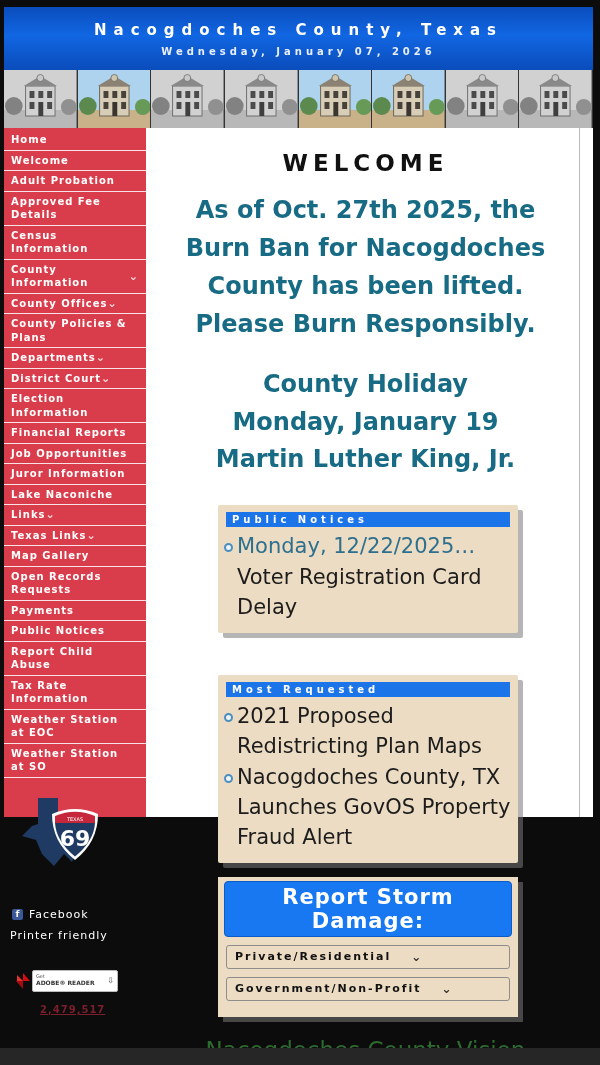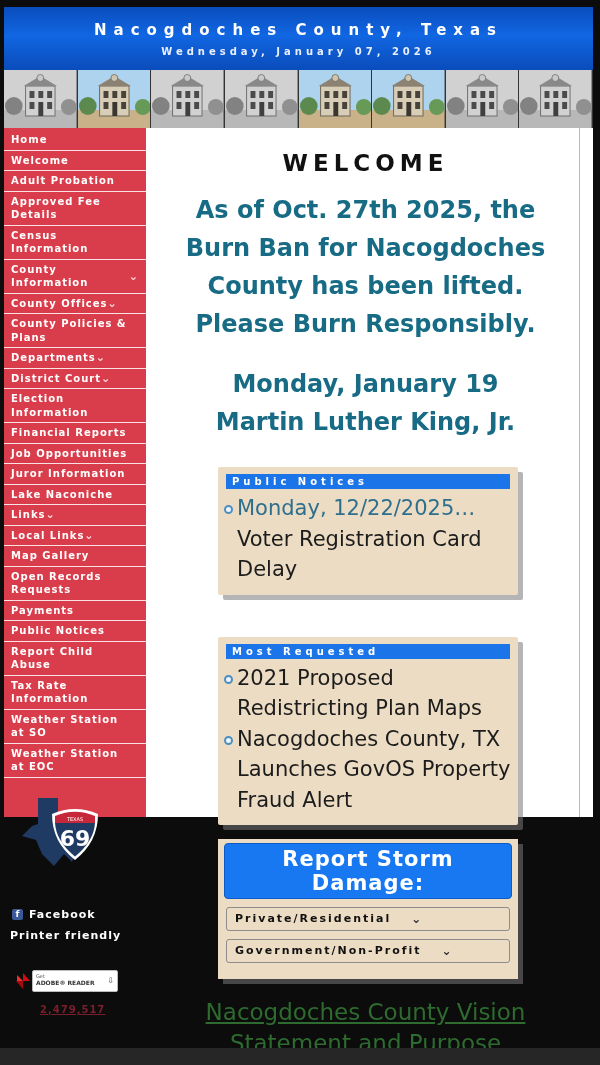--- a/index.html
+++ b/index.html
@@ -39,21 +39,21 @@
   }
   .nav-item .lbl{
     color:#fff;font-size:10px;font-weight:bold;letter-spacing:1px;line-height:1.35;
   }
   .nav-item .chev{color:#ffd9dc;font-size:11px;font-weight:bold;margin-right:4px;line-height:1;}
   .side-footer{margin-top:14px;display:flex;flex-direction:column;align-items:flex-start;padding-left:8px;}
   .i69{margin:4px 0 26px 6px;}
   .fb-row{display:flex;align-items:center;gap:6px;margin-bottom:6px;cursor:pointer;}
   .fb-box{width:11px;height:11px;background:#3b5998;border-radius:2px;color:#fff;
     font-size:9px;font-weight:bold;display:flex;align-items:center;justify-content:center;}
-  .fb-row .lbl,.printer{color:#fff;font-size:11px;font-weight:bold;letter-spacing:1px;}
+  .fb-row .lbl,.printer{color:#fff;font-size:11px;font-weight:normal;letter-spacing:1px;}
   .printer{margin:2px 0 0 -2px;cursor:pointer;}
   .adobe{margin:28px 0 0 2px;display:flex;align-items:center;cursor:pointer;}
   .adobe .badge{
     background:#fff;border:1px solid #bbb;border-radius:2px;height:22px;width:86px;
     display:flex;align-items:center;gap:4px;padding:0 3px;box-sizing:border-box;
   }
   .adobe .txt{display:flex;flex-direction:column;line-height:1.1;}
   .adobe .t1{font-size:5px;color:#555;}
   .adobe .t2{font-size:6px;color:#333;font-weight:bold;}
   .adobe .dl{font-size:8px;color:#444;margin-left:auto;}
@@ -345,21 +345,21 @@
             <span class="lbl">Lake Naconiche</span>
             <span class="chev" style="visibility: hidden;">⌄</span>
           </div>
 
           <div class="nav-item">
             <span class="lbl">Links</span>
             <span class="chev">⌄</span>
           </div>
 
           <div class="nav-item">
-            <span class="lbl">Local Links</span>
+            <span class="lbl">Texas Links</span>
             <span class="chev">⌄</span>
           </div>
 
           <div class="nav-item">
             <span class="lbl">Map Gallery</span>
             <span class="chev" style="visibility: hidden;">⌄</span>
           </div>
 
           <div class="nav-item">
             <span class="lbl">Open Records Requests</span>
@@ -381,26 +381,26 @@
             <span class="lbl">Report Child Abuse</span>
             <span class="chev" style="visibility: hidden;">⌄</span>
           </div>
 
           <div class="nav-item">
             <span class="lbl">Tax Rate Information</span>
             <span class="chev" style="visibility: hidden;">⌄</span>
           </div>
 
           <div class="nav-item">
+            <span class="lbl">Weather Station at EOC</span>
+            <span class="chev" style="visibility: hidden;">⌄</span>
+          </div>
+
+          <div class="nav-item">
             <span class="lbl">Weather Station at SO</span>
-            <span class="chev" style="visibility: hidden;">⌄</span>
-          </div>
-
-          <div class="nav-item">
-            <span class="lbl">Weather Station at EOC</span>
             <span class="chev" style="visibility: hidden;">⌄</span>
           </div>
         </div>
 
       <div class="side-footer">
 
         <div class="i69">
           <svg width="92" height="82" viewBox="0 0 92 82">
             <path d="M20 2 L40 2 L40 28 L66 30 L70 38 L62 48 L54 66 L46 58 L36 70 L24 58 L18 44 L4 40 L14 30 L20 28 Z" fill="#1f3a63"></path>
             <g>
@@ -437,20 +437,21 @@
         <div class="counter">2,479,517</div>
       </div>
     </div>
 
     <div class="main">
       <div class="welcome">WELCOME</div>
 
       <div class="teal-par">As of Oct. 27th 2025, the Burn Ban for Nacogdoches County has been lifted. Please Burn Responsibly.</div>
 
       <div class="teal-par holiday">
+        <div>County Holiday</div>
         <div>Monday, January 19</div>
         <div>Martin Luther King, Jr.</div>
       </div>
 
       <div class="notice-box">
         <div class="notice-head">Public Notices</div>
         <div>
 
             <div class="notice-item">
               <span class="dot"></span>

